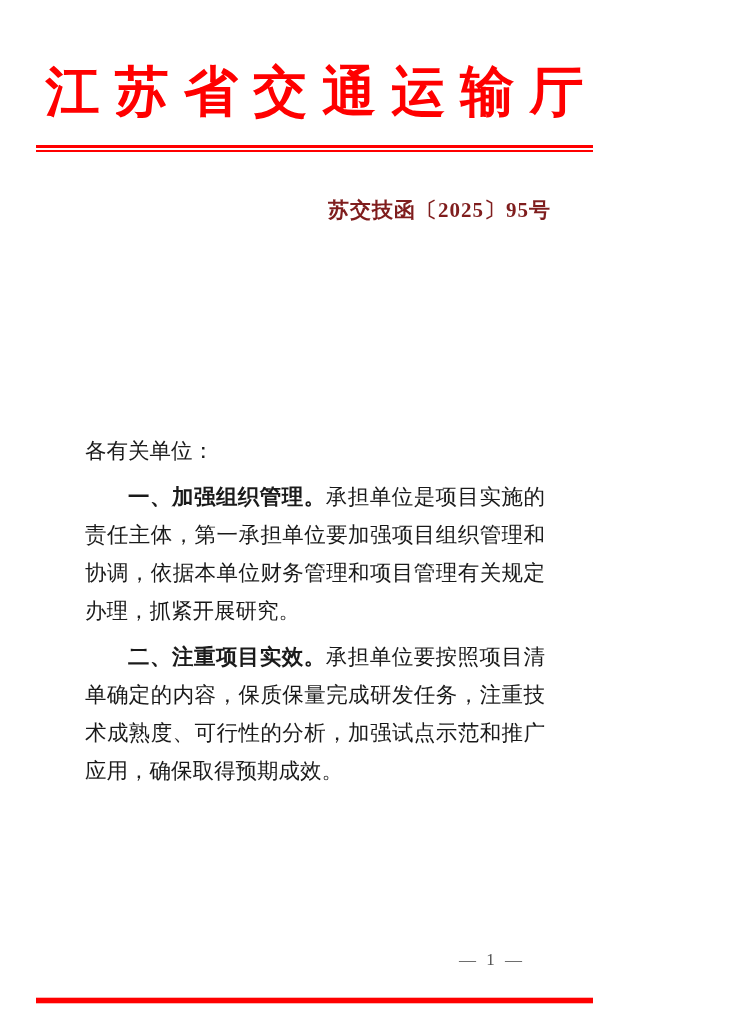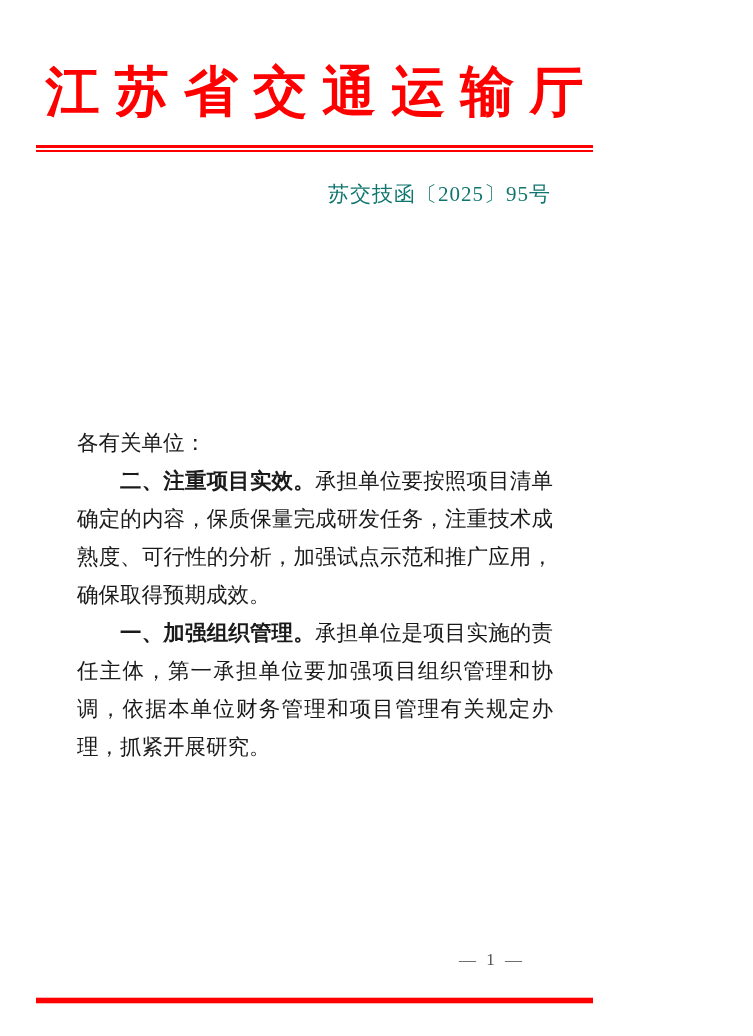--- a/index.html
+++ b/index.html
@@ -35,25 +35,26 @@
     top: 145px;
     left: 36px;
     right: 36px;
     height: 7px;
     box-sizing: border-box;
     border-top: 3px solid #ff0000;
     border-bottom: 2px solid #ff0000;
   }
   .doc-number {
     position: absolute;
-    top: 180px;
+    top: 196px;
     right: 78px;
     font-size: 21px;
-    color: #0f766e;
+    color: #7f1d1d;
     letter-spacing: 1px;
+    font-weight: bold;
   }
   .doc-title {
     position: absolute;
     top: 288px;
     left: 40px;
     right: 40px;
     text-align: center;
     font-size: 29px;
     line-height: 50px;
     font-weight: 700;
@@ -64,21 +65,21 @@
     position: absolute;
     top: 424px;
     left: 77px;
     right: 76px;
     font-size: 21.5px;
     line-height: 38px;
     text-align: justify;
     color: #1a1a1a;
   }
   .body-text p {
-    margin: 0;
+    margin: 8px;
     text-indent: 2em;
   }
   .body-text p.salutation {
     text-indent: 0;
   }
   .para-lead {
     font-weight: 700;
     font-family: "Liberation Sans", "DejaVu Sans", sans-serif;
   }
   .page-number {
@@ -106,21 +107,21 @@
 
   <div class="agency-name">江苏省交通运输厅</div>
 
   <div class="rule-top"></div>
 
   <div class="doc-number">苏交技函〔2025〕95号</div>
 
 
   <div class="body-text">
     <p class="salutation">各有关单位：</p>
+    <p><span class="para-lead">一、加强组织管理。</span><span>承担单位是项目实施的责任主体，第一承担单位要加强项目组织管理和协调，依据本单位财务管理和项目管理有关规定办理，抓紧开展研究。</span></p>
     <p><span class="para-lead">二、注重项目实效。</span><span>承担单位要按照项目清单确定的内容，保质保量完成研发任务，注重技术成熟度、可行性的分析，加强试点示范和推广应用，确保取得预期成效。</span></p>
-    <p><span class="para-lead">一、加强组织管理。</span><span>承担单位是项目实施的责任主体，第一承担单位要加强项目组织管理和协调，依据本单位财务管理和项目管理有关规定办理，抓紧开展研究。</span></p>
   </div>
 
   <div class="page-number">— 1 —</div>
 
   <div class="rule-bottom"></div>
 
 </div>
 
 </body></html>

